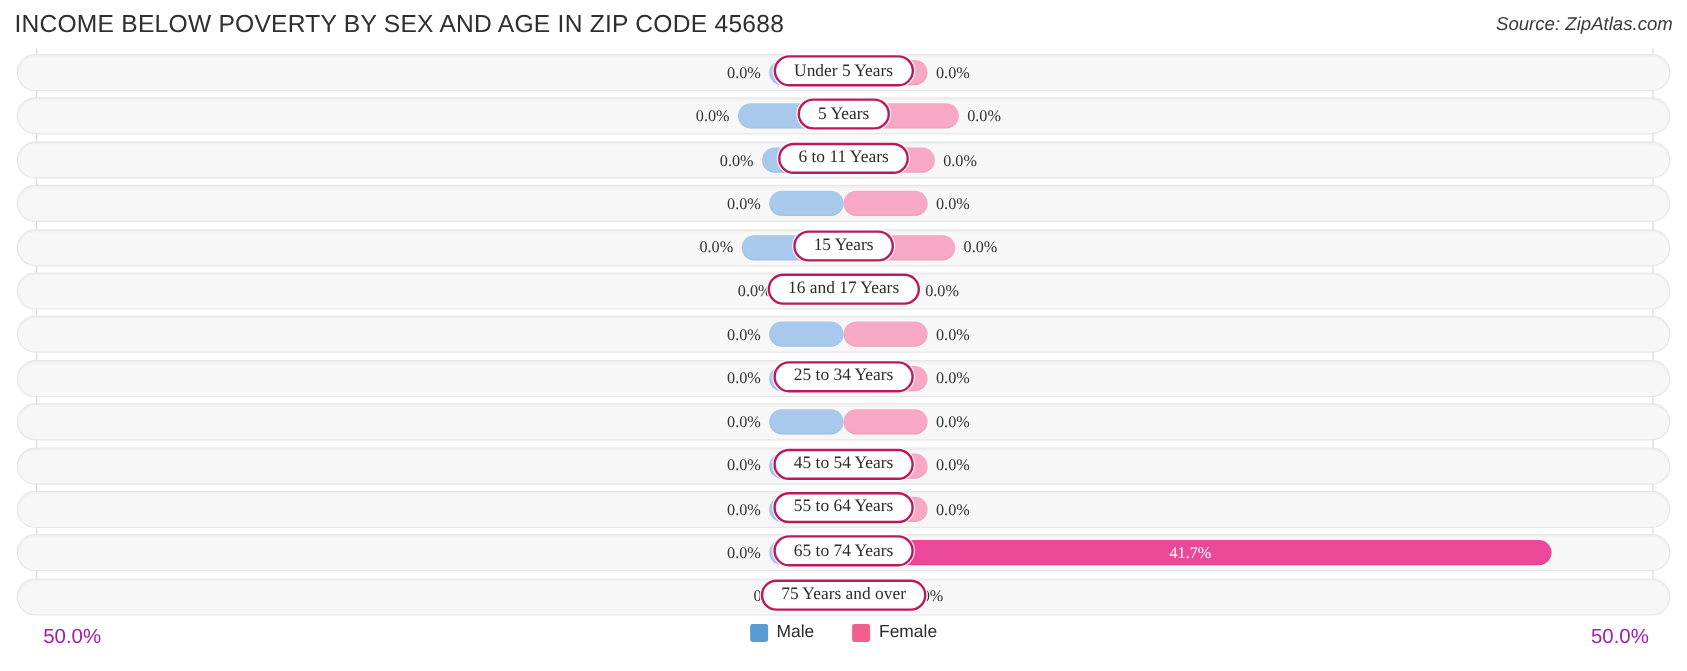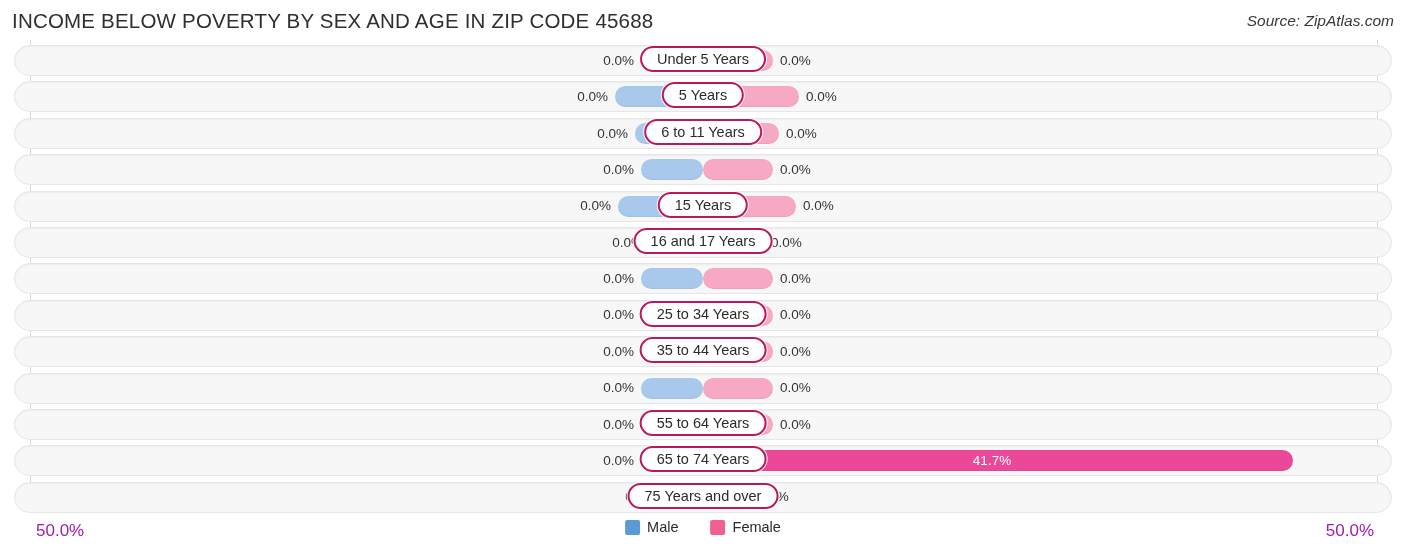--- a/index.html
+++ b/index.html
@@ -55,20 +55,21 @@
     bottom: 36px;
     width: 1px;
     background: #d8d8d8;
   }
   .axis-line.left  { left: 16px; }
   .axis-line.right { right: 14px; }
 
   .rows {
     position: relative;
     padding-top: 5px;
+    font-family: Liberation Serif, serif;
   }
 
   .row {
     position: relative;
     height: 31px;
     margin-bottom: 5.4px;
     border-radius: 16px;
     background: #f7f7f7;
     border: 1px solid #e6e6e6;
     box-shadow: inset 0 1px 2px rgba(0,0,0,0.045);
@@ -313,33 +314,33 @@
         <div class="row-inner">
           <div class="side left">
             <span class="val">0.0%</span>
             <div class="bar male" style="width: 62px;"></div>
           </div>
           <div class="side right">
             <div class="bar female" style="width: 70px;"></div>
             <span class="val">0.0%</span>
           </div>
         </div>
-        <div class="pill">35 to 44 Years</div>
-      </div>
-      <div class="row">
-        <div class="row-inner">
-          <div class="side left">
-            <span class="val">0.0%</span>
-            <div class="bar male" style="width: 62px;"></div>
-          </div>
-          <div class="side right">
-            <div class="bar female" style="width: 70px;"></div>
-            <span class="val">0.0%</span>
-          </div>
-        </div>
+      </div>
+      <div class="row">
+        <div class="row-inner">
+          <div class="side left">
+            <span class="val">0.0%</span>
+            <div class="bar male" style="width: 62px;"></div>
+          </div>
+          <div class="side right">
+            <div class="bar female" style="width: 70px;"></div>
+            <span class="val">0.0%</span>
+          </div>
+        </div>
+        <div class="pill">45 to 54 Years</div>
       </div>
       <div class="row">
         <div class="row-inner">
           <div class="side left">
             <span class="val">0.0%</span>
             <div class="bar male" style="width: 62px;"></div>
           </div>
           <div class="side right">
             <div class="bar female" style="width: 70px;"></div>
             <span class="val">0.0%</span>

